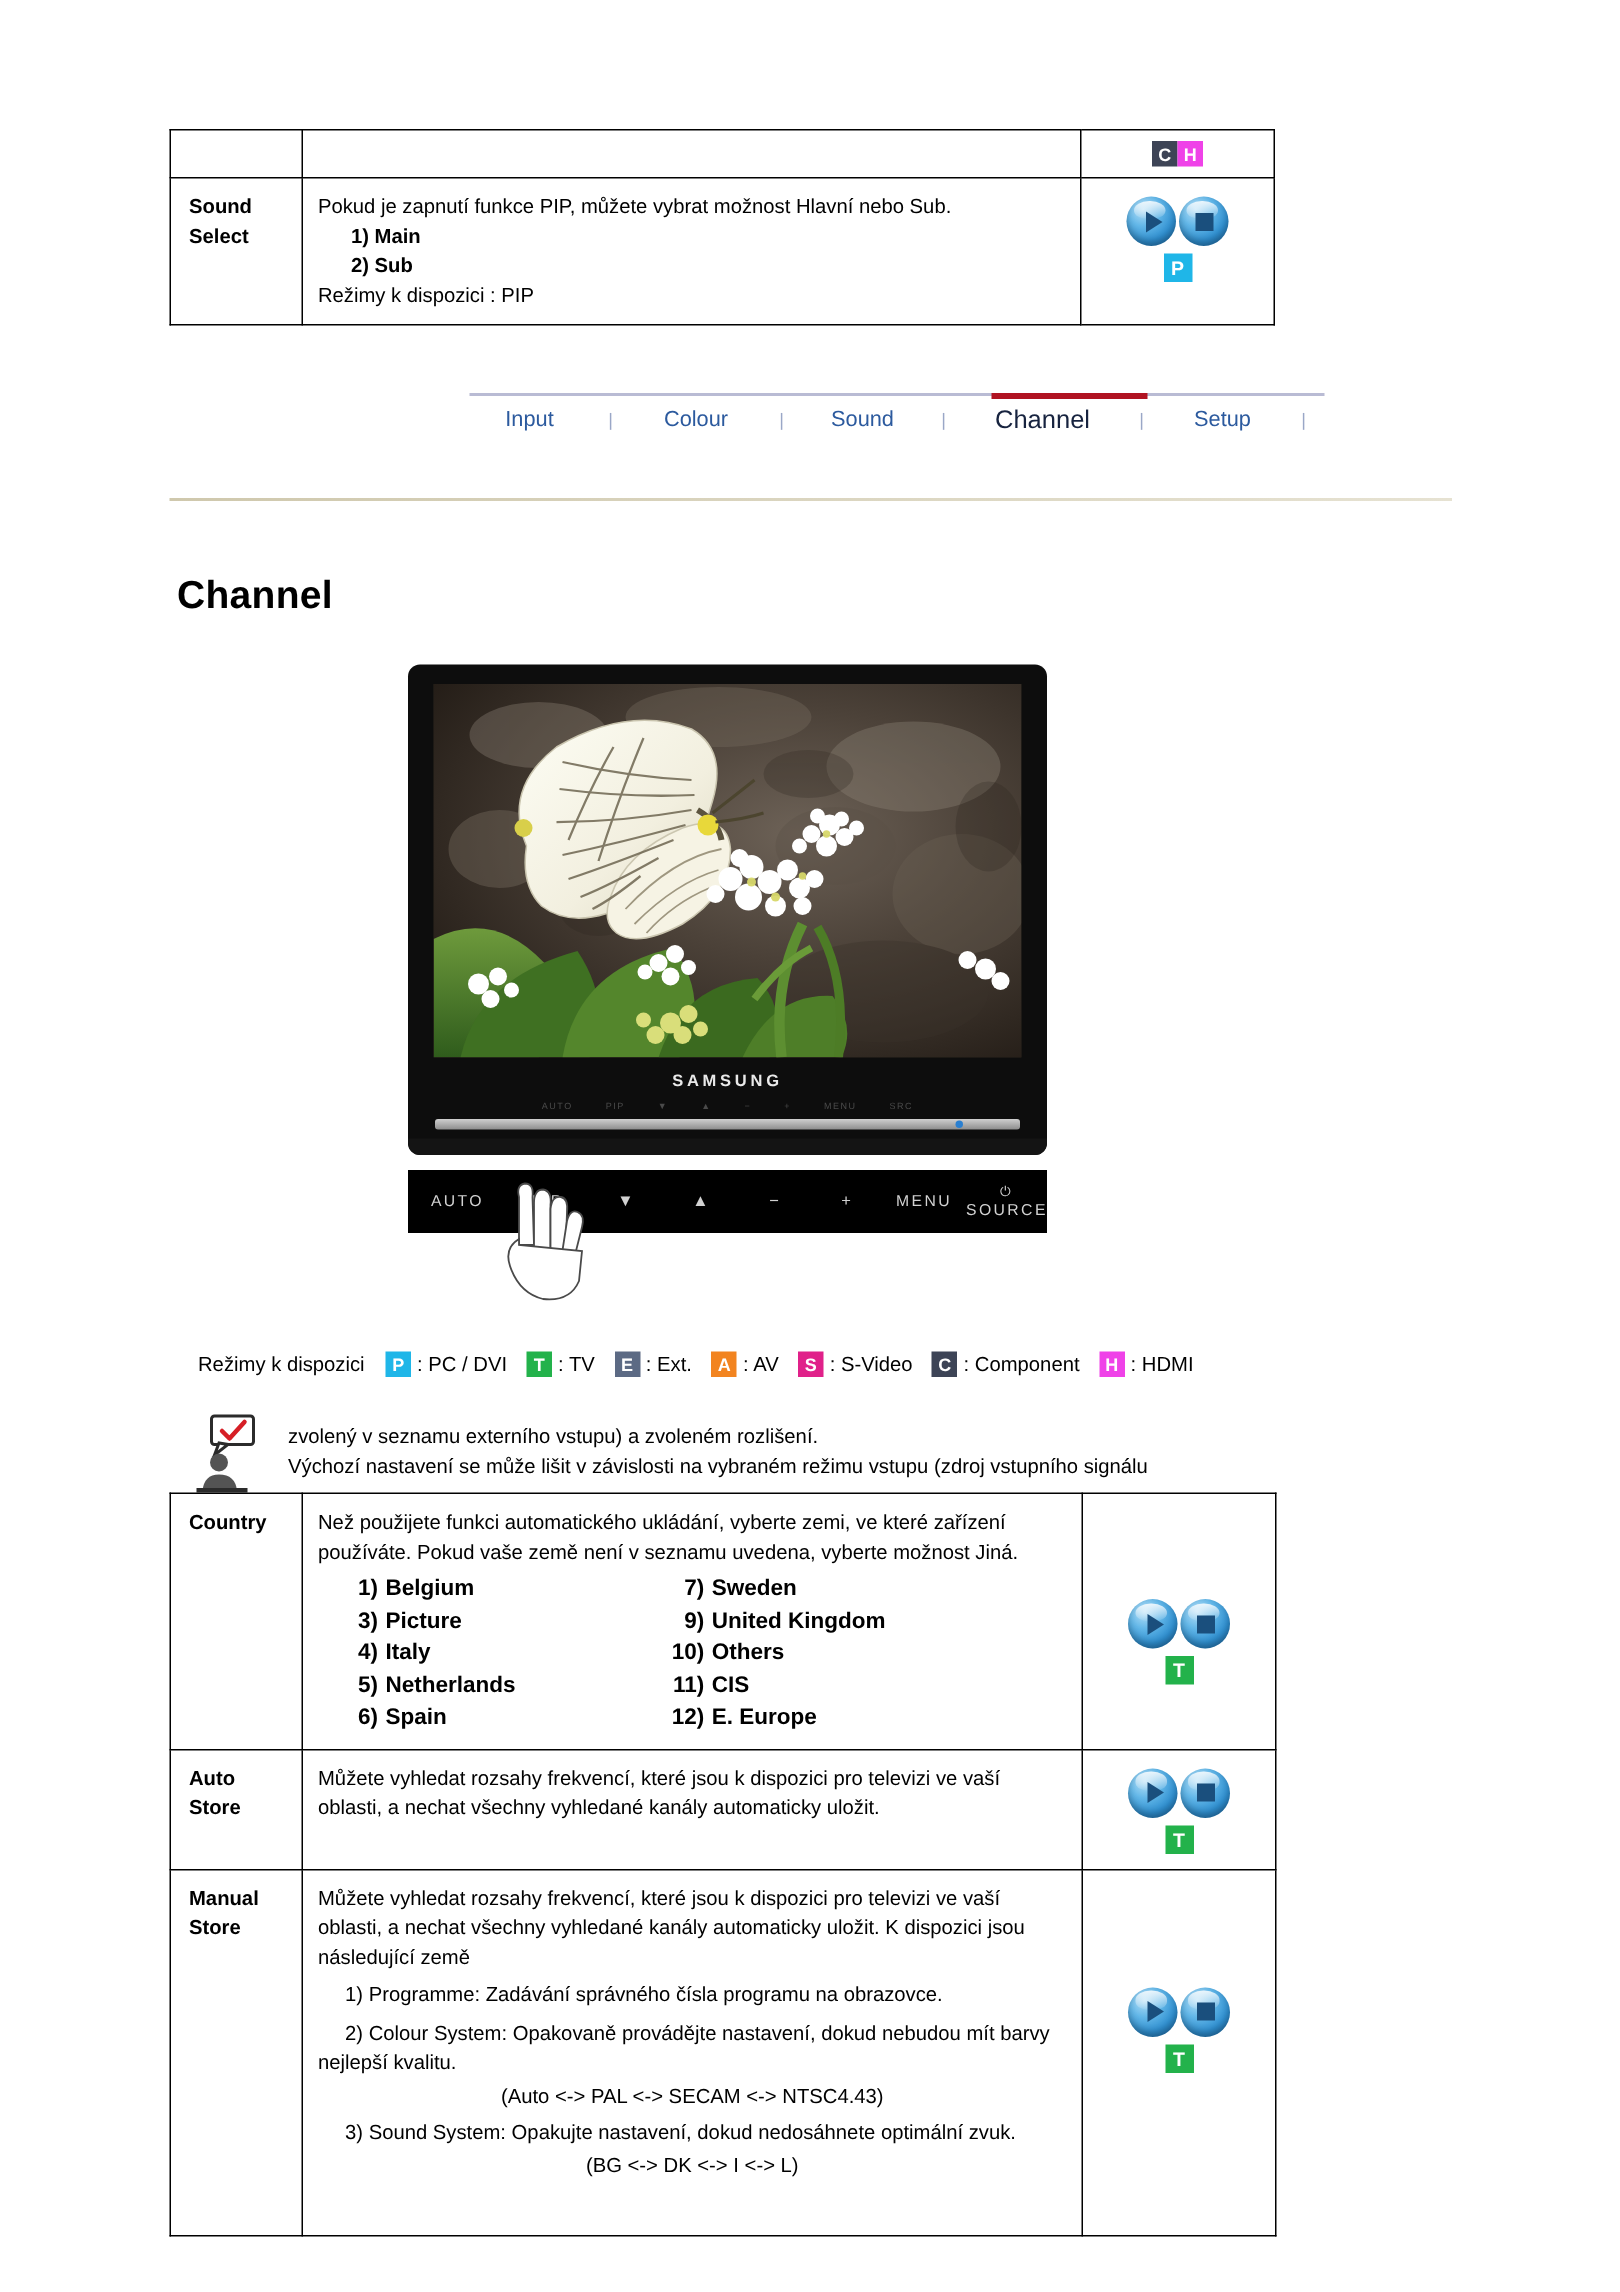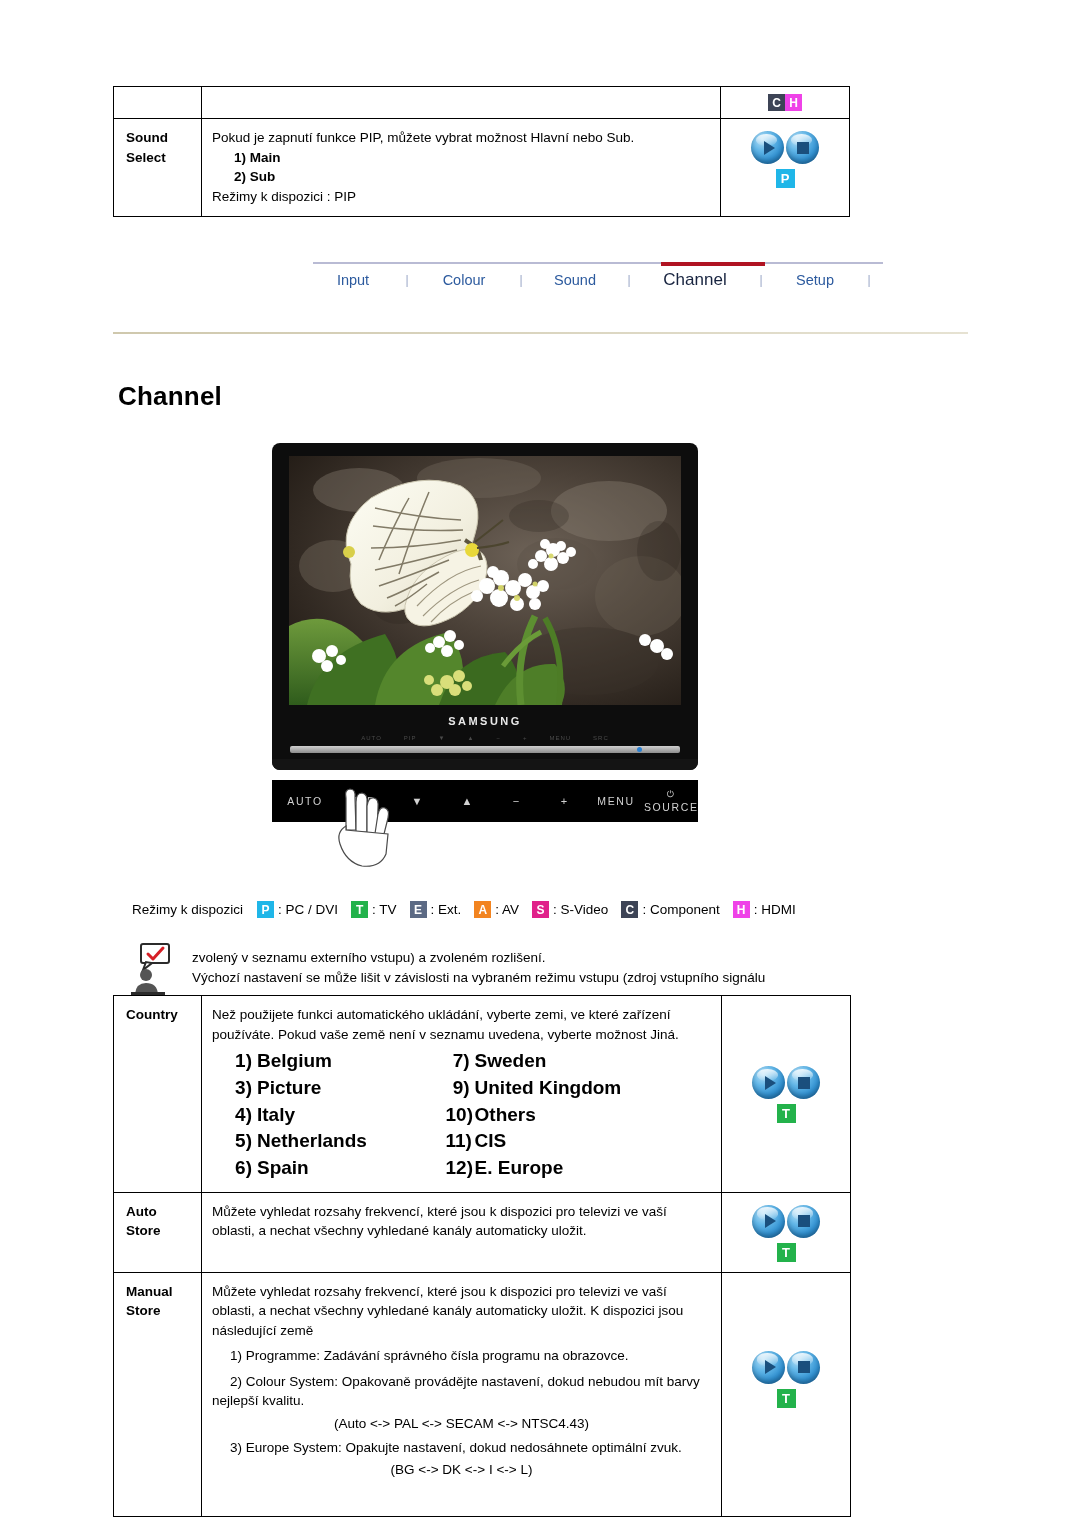--- a/index.html
+++ b/index.html
@@ -227,21 +227,21 @@
   }
   .mt-c1 { width: 88px; }
   .mt-c2 { width: 520px; }
   .mt-c3 { width: 129px; }
   .mt-head td { font-size: 13.5px; font-weight: bold; }
   .th-pad { padding: 7px 0 7px 12px; }
   .th-pad2 { padding: 7px 0 7px 10px; }
 
   .countries { width: 100%; border-collapse: collapse; margin-top: 4px; }
   .countries td {
-    border: none; font-size: 19px; font-weight: bold;
+    border: none; font-size: 15px; font-weight: bold;
     padding: 1px 0; line-height: 1.3;
   }
   .countries td.col-a { width: 46%; padding-left: 16px; }
   .countries td.col-b { width: 54%; padding-left: 4px; }
   .num-r { display: inline-block; width: 24px; text-align: right; margin-right: 5px; }
 
   .sub-line { margin-top: 6px; font-size: 13.5px; line-height: 1.45; }
   .center-line { text-align: center; font-size: 13.5px; margin: 3px 0 4px 0; }
   .overflow-cell { overflow: hidden; }
 </style>
@@ -641,21 +641,21 @@
             <span class="bold" style="padding-left:18px">1)</span>
             <span class="bold">Programme</span><span class="plain">: Zadávání správného čísla programu na obrazovce.</span>
           </div>
           <div class="sub-line">
             <span class="bold" style="padding-left:18px">2)</span>
             <span class="bold">Colour System</span><span class="plain">: Opakovaně provádějte nastavení, dokud nebudou mít barvy nejlepší kvalitu.</span>
           </div>
           <div class="center-line">(Auto &lt;-&gt; PAL &lt;-&gt; SECAM &lt;-&gt; NTSC4.43)</div>
           <div class="sub-line" style="margin-top:2px">
             <span class="bold" style="padding-left:18px">3)</span>
-            <span class="bold">Europe System</span><span class="plain">: Opakujte nastavení, dokud nedosáhnete optimální zvuk.</span>
+            <span class="bold">Sound System</span><span class="plain">: Opakujte nastavení, dokud nedosáhnete optimální zvuk.</span>
           </div>
           <div class="center-line">(BG &lt;-&gt; DK &lt;-&gt; I &lt;-&gt; L)</div>
           <div style="height:22px"></div>
         </div>
       </td>
       <td class="mt-c3">
         <div class="icon-cell" style="padding-top:78px">
           <div class="media-pair">
             <div class="media-btn">
                   <span class="media-glyph">

